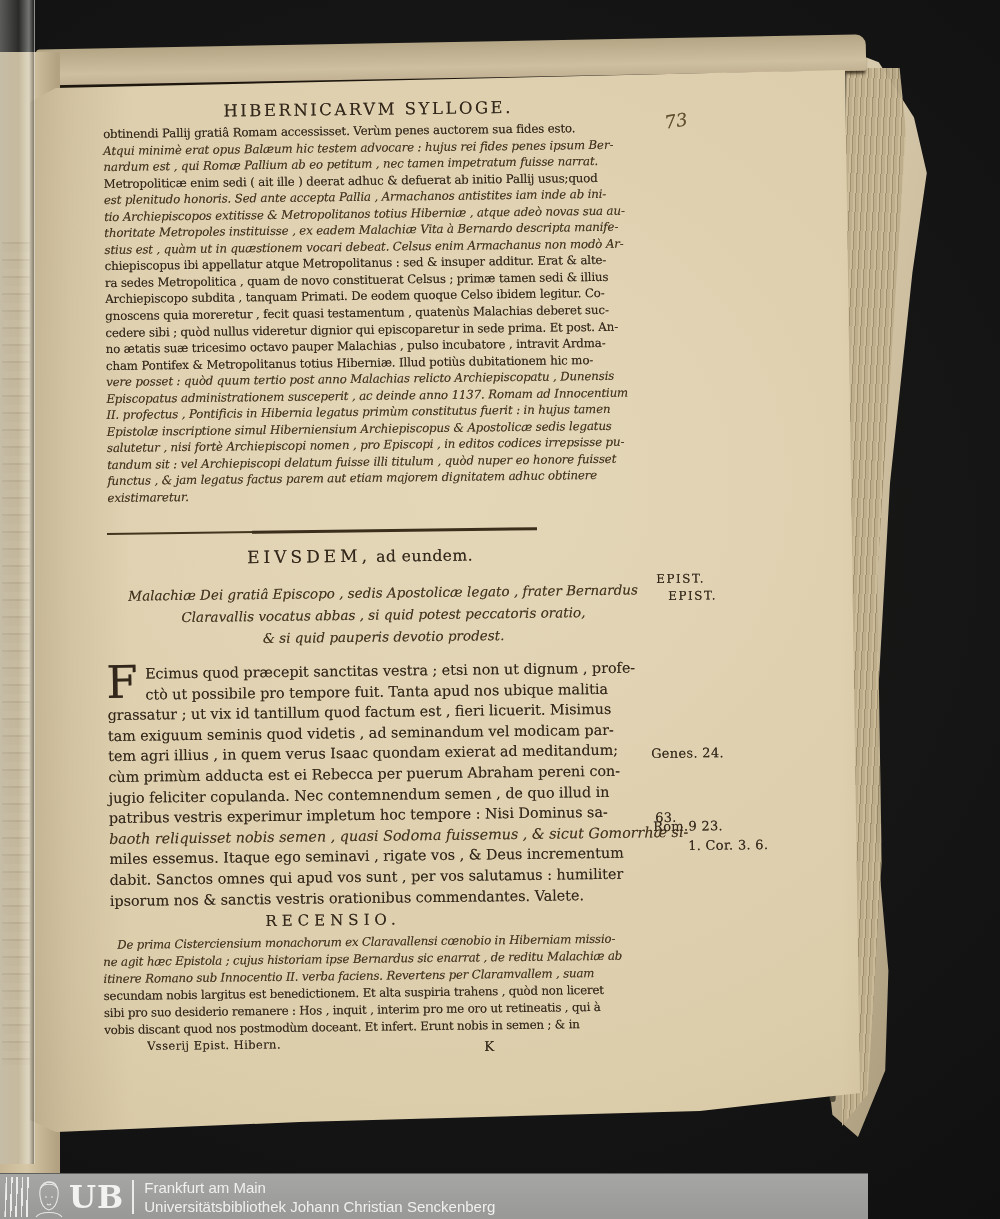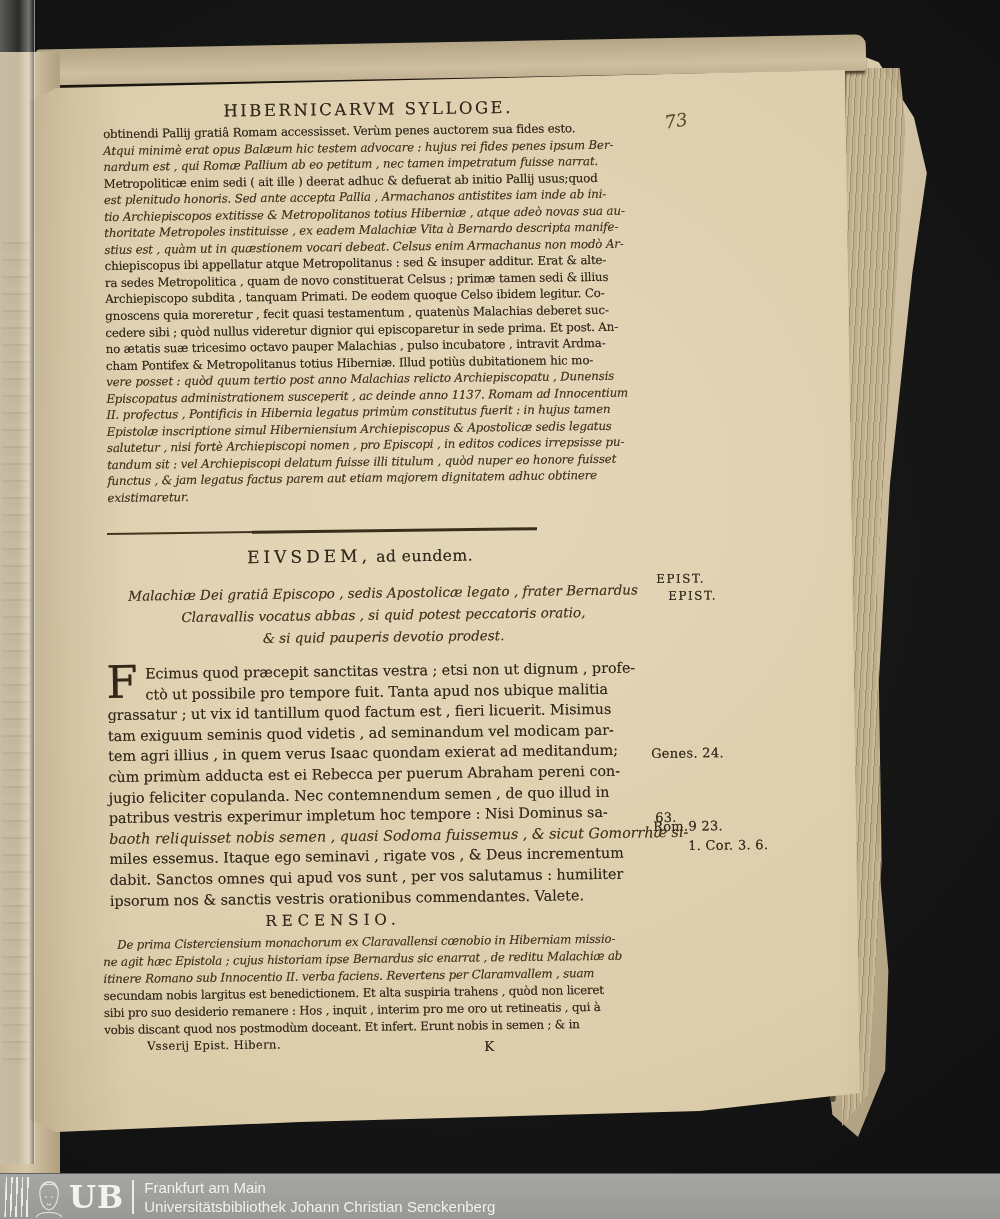--- a/index.html
+++ b/index.html
@@ -90,21 +90,21 @@
   .drop-cap{left:106px;top:662px;font-size:45px;line-height:42px;}
   .letter-body{left:107px;top:664px;font-size:14.3px;line-height:20.6px;}
   .recensio-heading{left:103px;top:914px;width:460px;text-align:center;font-size:15px;letter-spacing:5px;}
   .recensio-body{left:103px;top:937px;font-size:11.8px;line-height:17px;letter-spacing:-.2px;}
   .recensio-body .ln:first-child{margin-left:14px;}
   .signature{left:147px;top:1039px;font-size:11.5px;letter-spacing:.4px;}
   .catchword{left:484px;top:1038px;font-size:13.5px;}
 
   
   .footer-bar{
-    position:absolute;left:0;top:1173px;width:1000px;height:46px;
+    position:absolute;left:0;top:1173px;width:868px;height:46px;
     background:linear-gradient(#a6a6a4,#989896);
     border-top:1px solid #5f5f5e;
     display:flex;align-items:center;
     font-family:"Liberation Sans", sans-serif;
   }
   .spines-icon{width:24px;height:40px;margin-left:5px;
     background:repeating-linear-gradient(90deg,#ececea 0 1.6px,rgba(0,0,0,0) 1.6px 5.4px);
     transform:skewX(-2deg);}
   .portrait-icon{margin-left:2px;}
   .ub-logo{color:#f2f2f0;font-family:"DejaVu Serif", serif;font-weight:bold;

